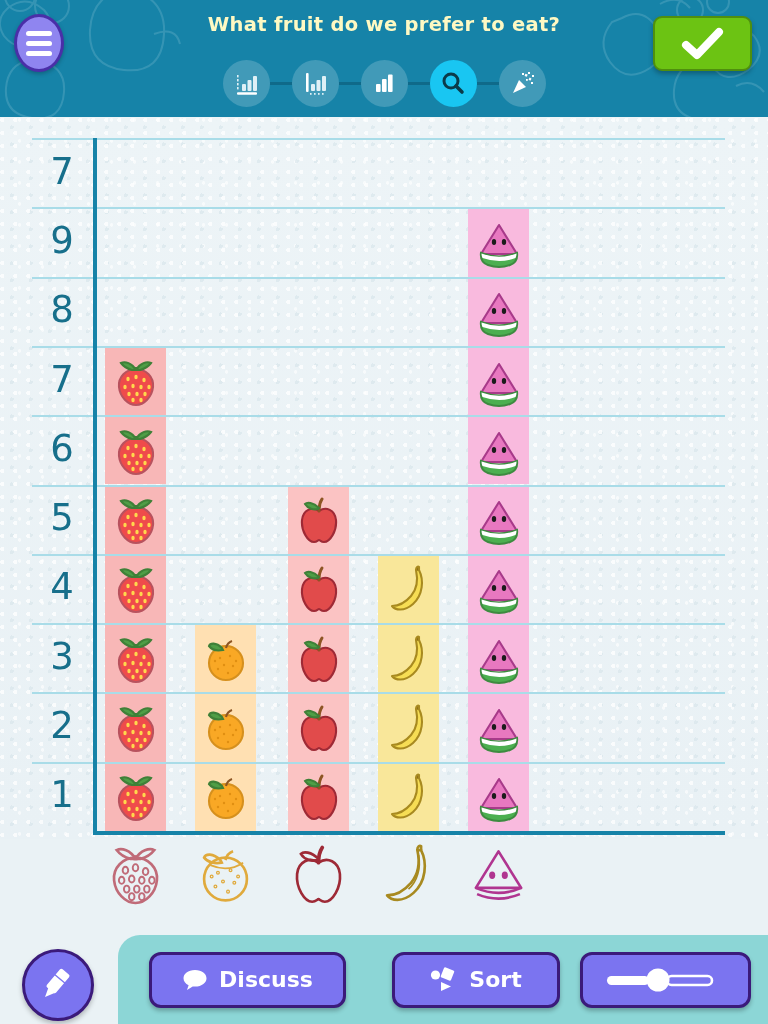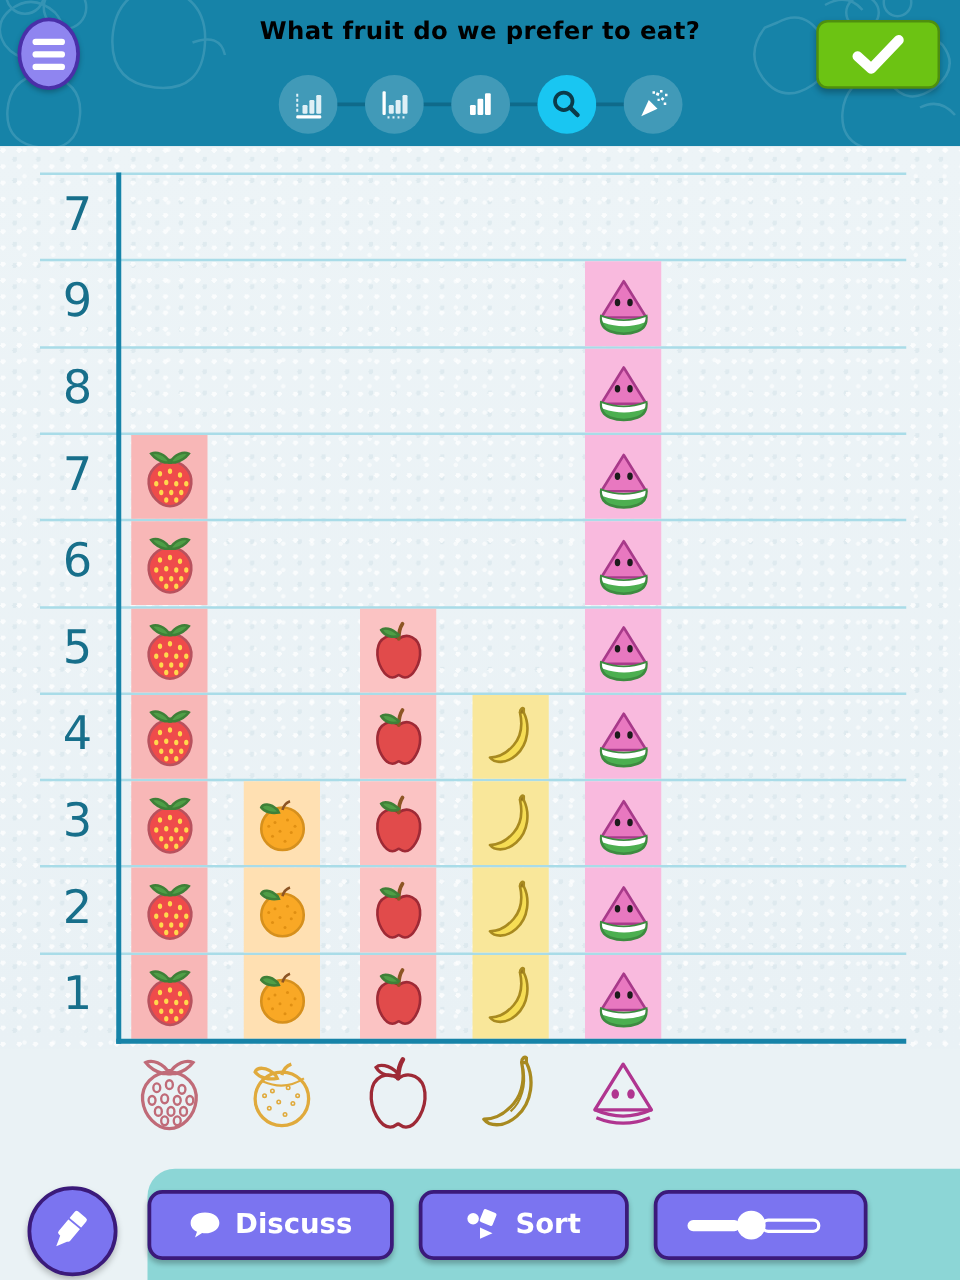--- a/index.html
+++ b/index.html
@@ -33,21 +33,21 @@
     display: flex; flex-direction: column;
     align-items: center; justify-content: center;
     gap: 5px;
     box-shadow: 0 2px 4px rgba(0,0,0,.25);
   }
   .menu-bar { width: 26px; height: 5px; background: #fff; border-radius: 3px; }
 
   .header-title {
     position: absolute; left: 0; top: 13px;
     width: 768px; text-align: center;
-    color: #000000;
+    color: #fef9c3;
     font-size: 19.5px;
     font-weight: 700;
     letter-spacing: .3px;
     font-family: "DejaVu Sans", sans-serif;
   }
 
   .check-btn {
     position: absolute; right: 16px; top: 16px;
     width: 99px; height: 55px;
     background: #6cc313;
@@ -118,34 +118,35 @@
     position: absolute; left: 0; top: 839px;
     width: 768px; height: 185px;
     background: transparent;
   }
   .bottom-panel {
     position: absolute; left: 118px; top: 96px;
     width: 650px; height: 89px;
     background: #8cd6d6;
     border-radius: 22px 0 0 0;
     display: flex; align-items: center; gap: 20px;
+    padding-left: 31px;
   }
   .pill {
     height: 56px;
     background: #7b74f0;
     border: 3px solid #3b1a7a;
     border-radius: 12px;
     display: flex; align-items: center; justify-content: center;
     gap: 11px;
     color: #fff; font-size: 22px; font-weight: 700;
     box-shadow: 0 3px 4px rgba(0,0,0,.25);
     font-family: "DejaVu Sans", sans-serif;
   }
   .pill-discuss { width: 197px; }
-  .pill-sort { width: 168px; }
+  .pill-sort { width: 168px; margin-left: 26px; }
   .pill-slider { width: 171px; }
 
   .pencil-btn {
     position: absolute; left: 22px; top: 110px;
     width: 72px; height: 72px; border-radius: 50%;
     background: #7b74f0;
     border: 3px solid #3b1a7a;
     display: flex; align-items: center; justify-content: center;
     box-shadow: 0 3px 5px rgba(0,0,0,.25);
   }

